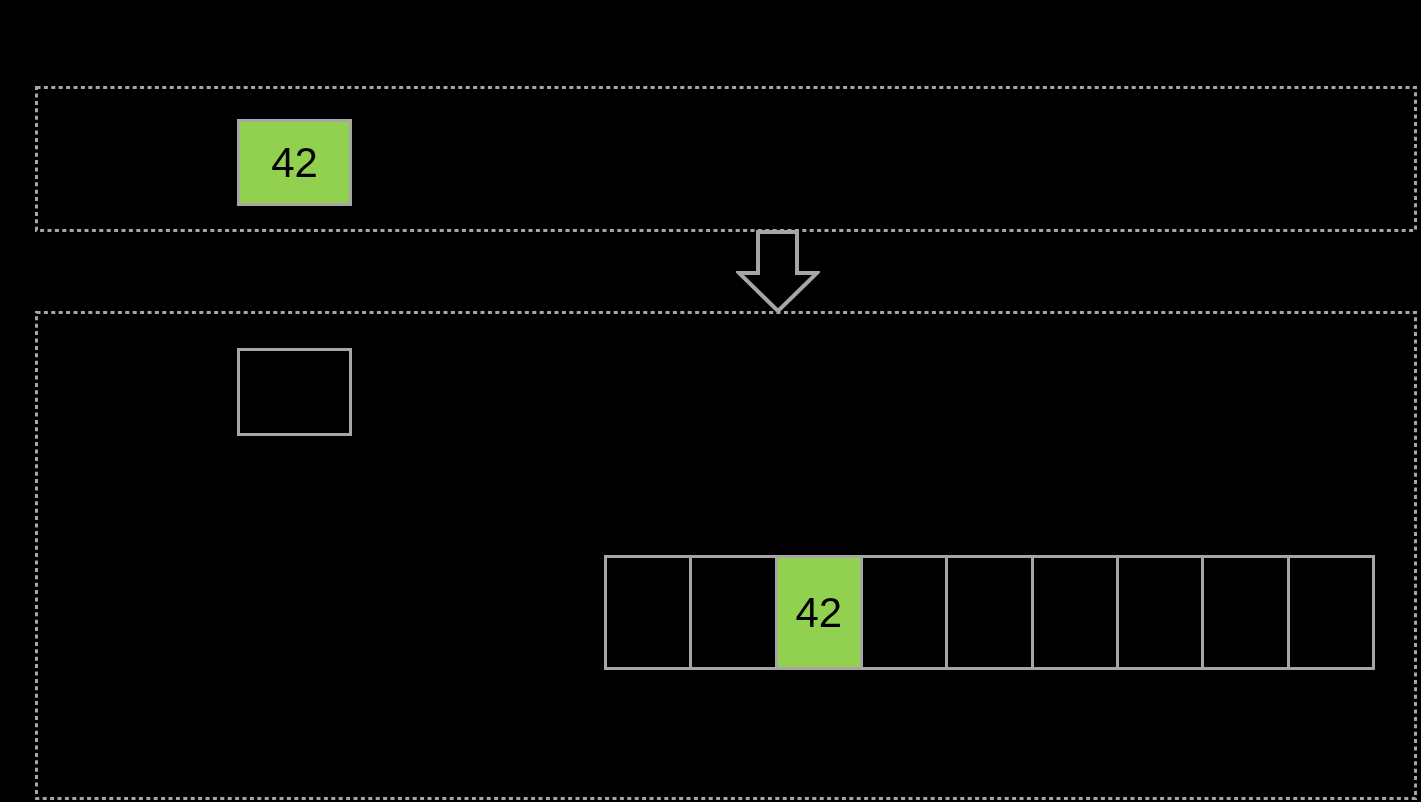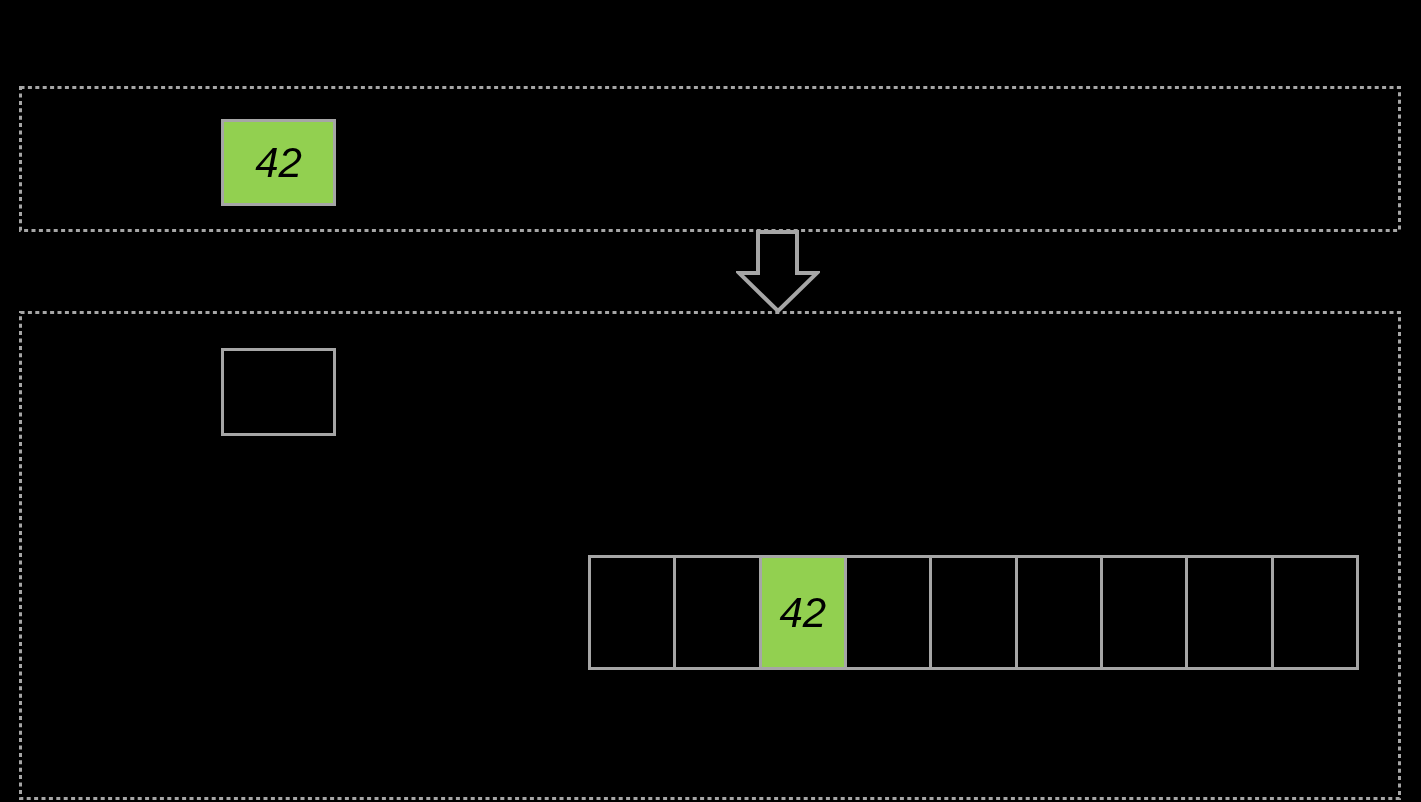--- a/index.html
+++ b/index.html
@@ -13,21 +13,21 @@
     width: 1421px; height: 802px;
     background: var(--bg);
     font-family: "Liberation Sans", sans-serif;
     overflow: hidden;
   }
   .canvas {
     position: relative;
     width: 1421px; height: 802px;
     background: var(--bg);
   }
-  .panel { position: absolute; left: 19px; width: 1382px; font-style: italic; }
+  .panel { position: absolute; left: 35px; width: 1382px; }
   .panel-top    { top: 86px;  height: 146px; }
   .panel-bottom { top: 311px; height: 489px; }
   .dashed-rect { position: absolute; left: 0; top: 0; width: 100%; height: 100%; display: block; }
   .dashed-rect rect {
     fill: none;
     stroke: var(--gray);
     stroke-width: 3;
     stroke-dasharray: 4 3.4;
   }
   .value-box {

